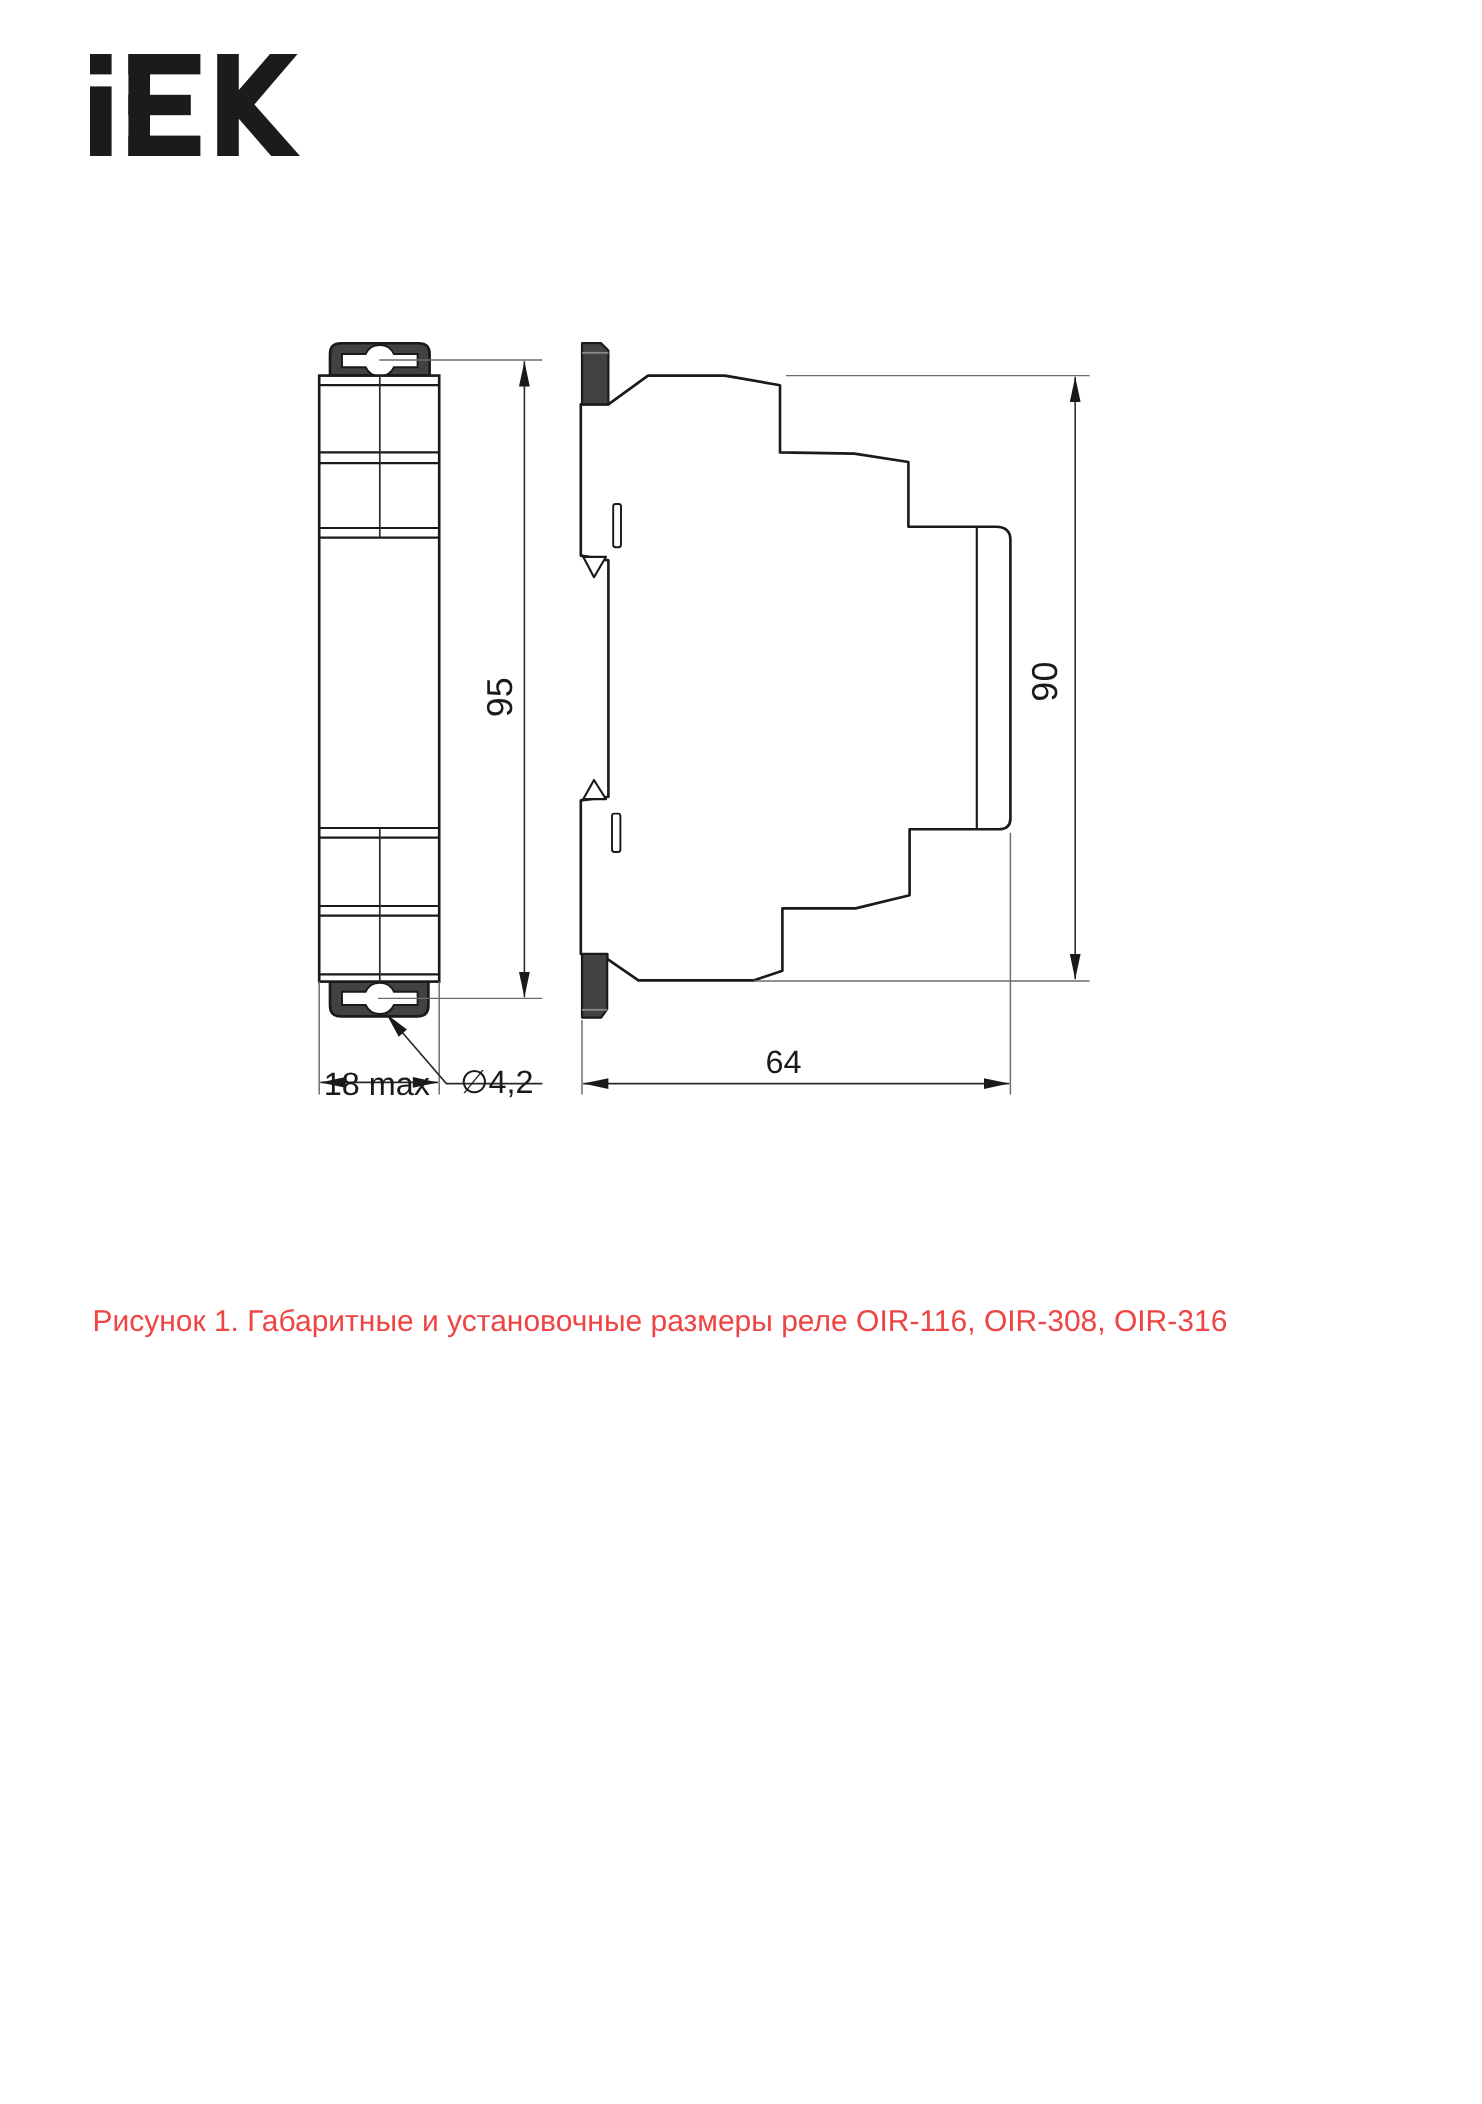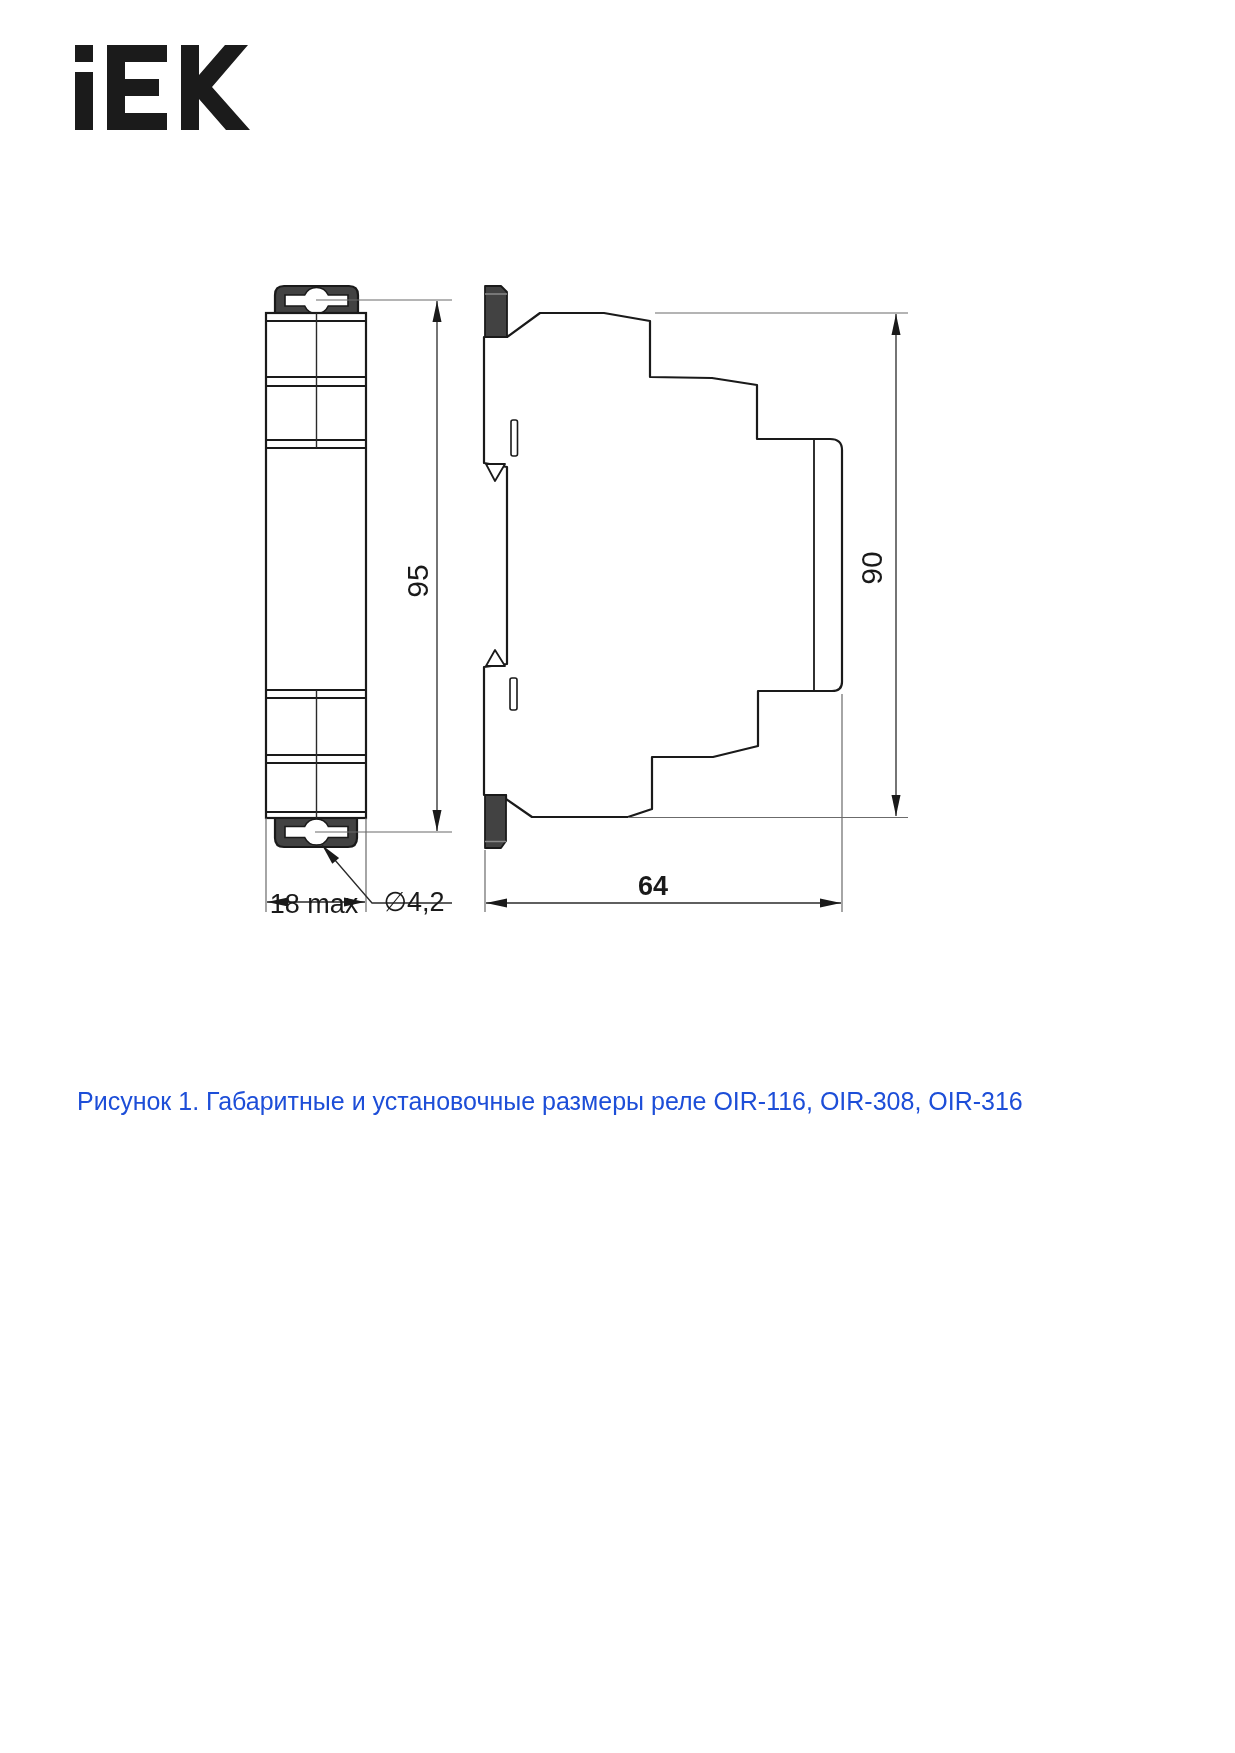--- a/index.html
+++ b/index.html
@@ -2,21 +2,21 @@
 <html><head>
 <meta charset="utf-8">
 <style>
   html,body{margin:0;padding:0;background:#ffffff;}
   #page{position:relative;width:1235px;height:1753px;background:#ffffff;overflow:hidden;
         font-family:"Liberation Sans", sans-serif;color:#1a1a1a;}
   #drawing{position:absolute;left:0;top:0;width:1235px;height:1753px;}
   .dim-label{position:absolute;font-size:27px;color:#1a1a1a;white-space:nowrap;
              transform:translate(-50%,-50%);line-height:1;}
   .dim-label.vert{transform:translate(-50%,-50%) rotate(-90deg);font-size:30px;}
-  #caption{position:absolute;left:77px;top:1087px;font-size:25px;color:#1d4ed8;white-space:nowrap;}
+  #caption{position:absolute;left:77px;top:1087px;font-size:25px;color:#ef4444;white-space:nowrap;}
   #logo{position:absolute;left:75px;top:45px;width:175px;height:90px;}
   .sr-only{position:absolute;width:1px;height:1px;overflow:hidden;clip:rect(0 0 0 0);}
 </style>
 </head>
 <body>
 
 <div id="page">
 
   <div id="logo">
     <span class="sr-only">iEK</span>
@@ -93,17 +93,17 @@
       <line x1="486" y1="903" x2="841" y2="903" stroke="#2a2a2a" stroke-width="1.3"></line>
       <polygon points="0,0 -21,-4.5 -21,4.5" transform="translate(486,903) rotate(180)" fill="#1a1a1a"></polygon>
       <polygon points="0,0 -21,-4.5 -21,4.5" transform="translate(841,903)" fill="#1a1a1a"></polygon>
     </g>
   </svg>
 
   <div class="dim-label vert" style="left:418px;top:581px;">95</div>
   <div class="dim-label vert" style="left:872px;top:568px;">90</div>
   <div class="dim-label" style="left:314px;top:904px;">18 max</div>
   <div class="dim-label" style="left:414px;top:886px;margin-top:16px;">∅4,2</div>
-  <div class="dim-label" style="left:653px;top:886px;font-weight:bold;">64</div>
+  <div class="dim-label" style="left:653px;top:886px;">64</div>
 
   <div id="caption">Рисунок 1. Габаритные и установочные размеры реле OIR-116, OIR-308, OIR-316</div>
 
 </div>
 
 </body></html>

